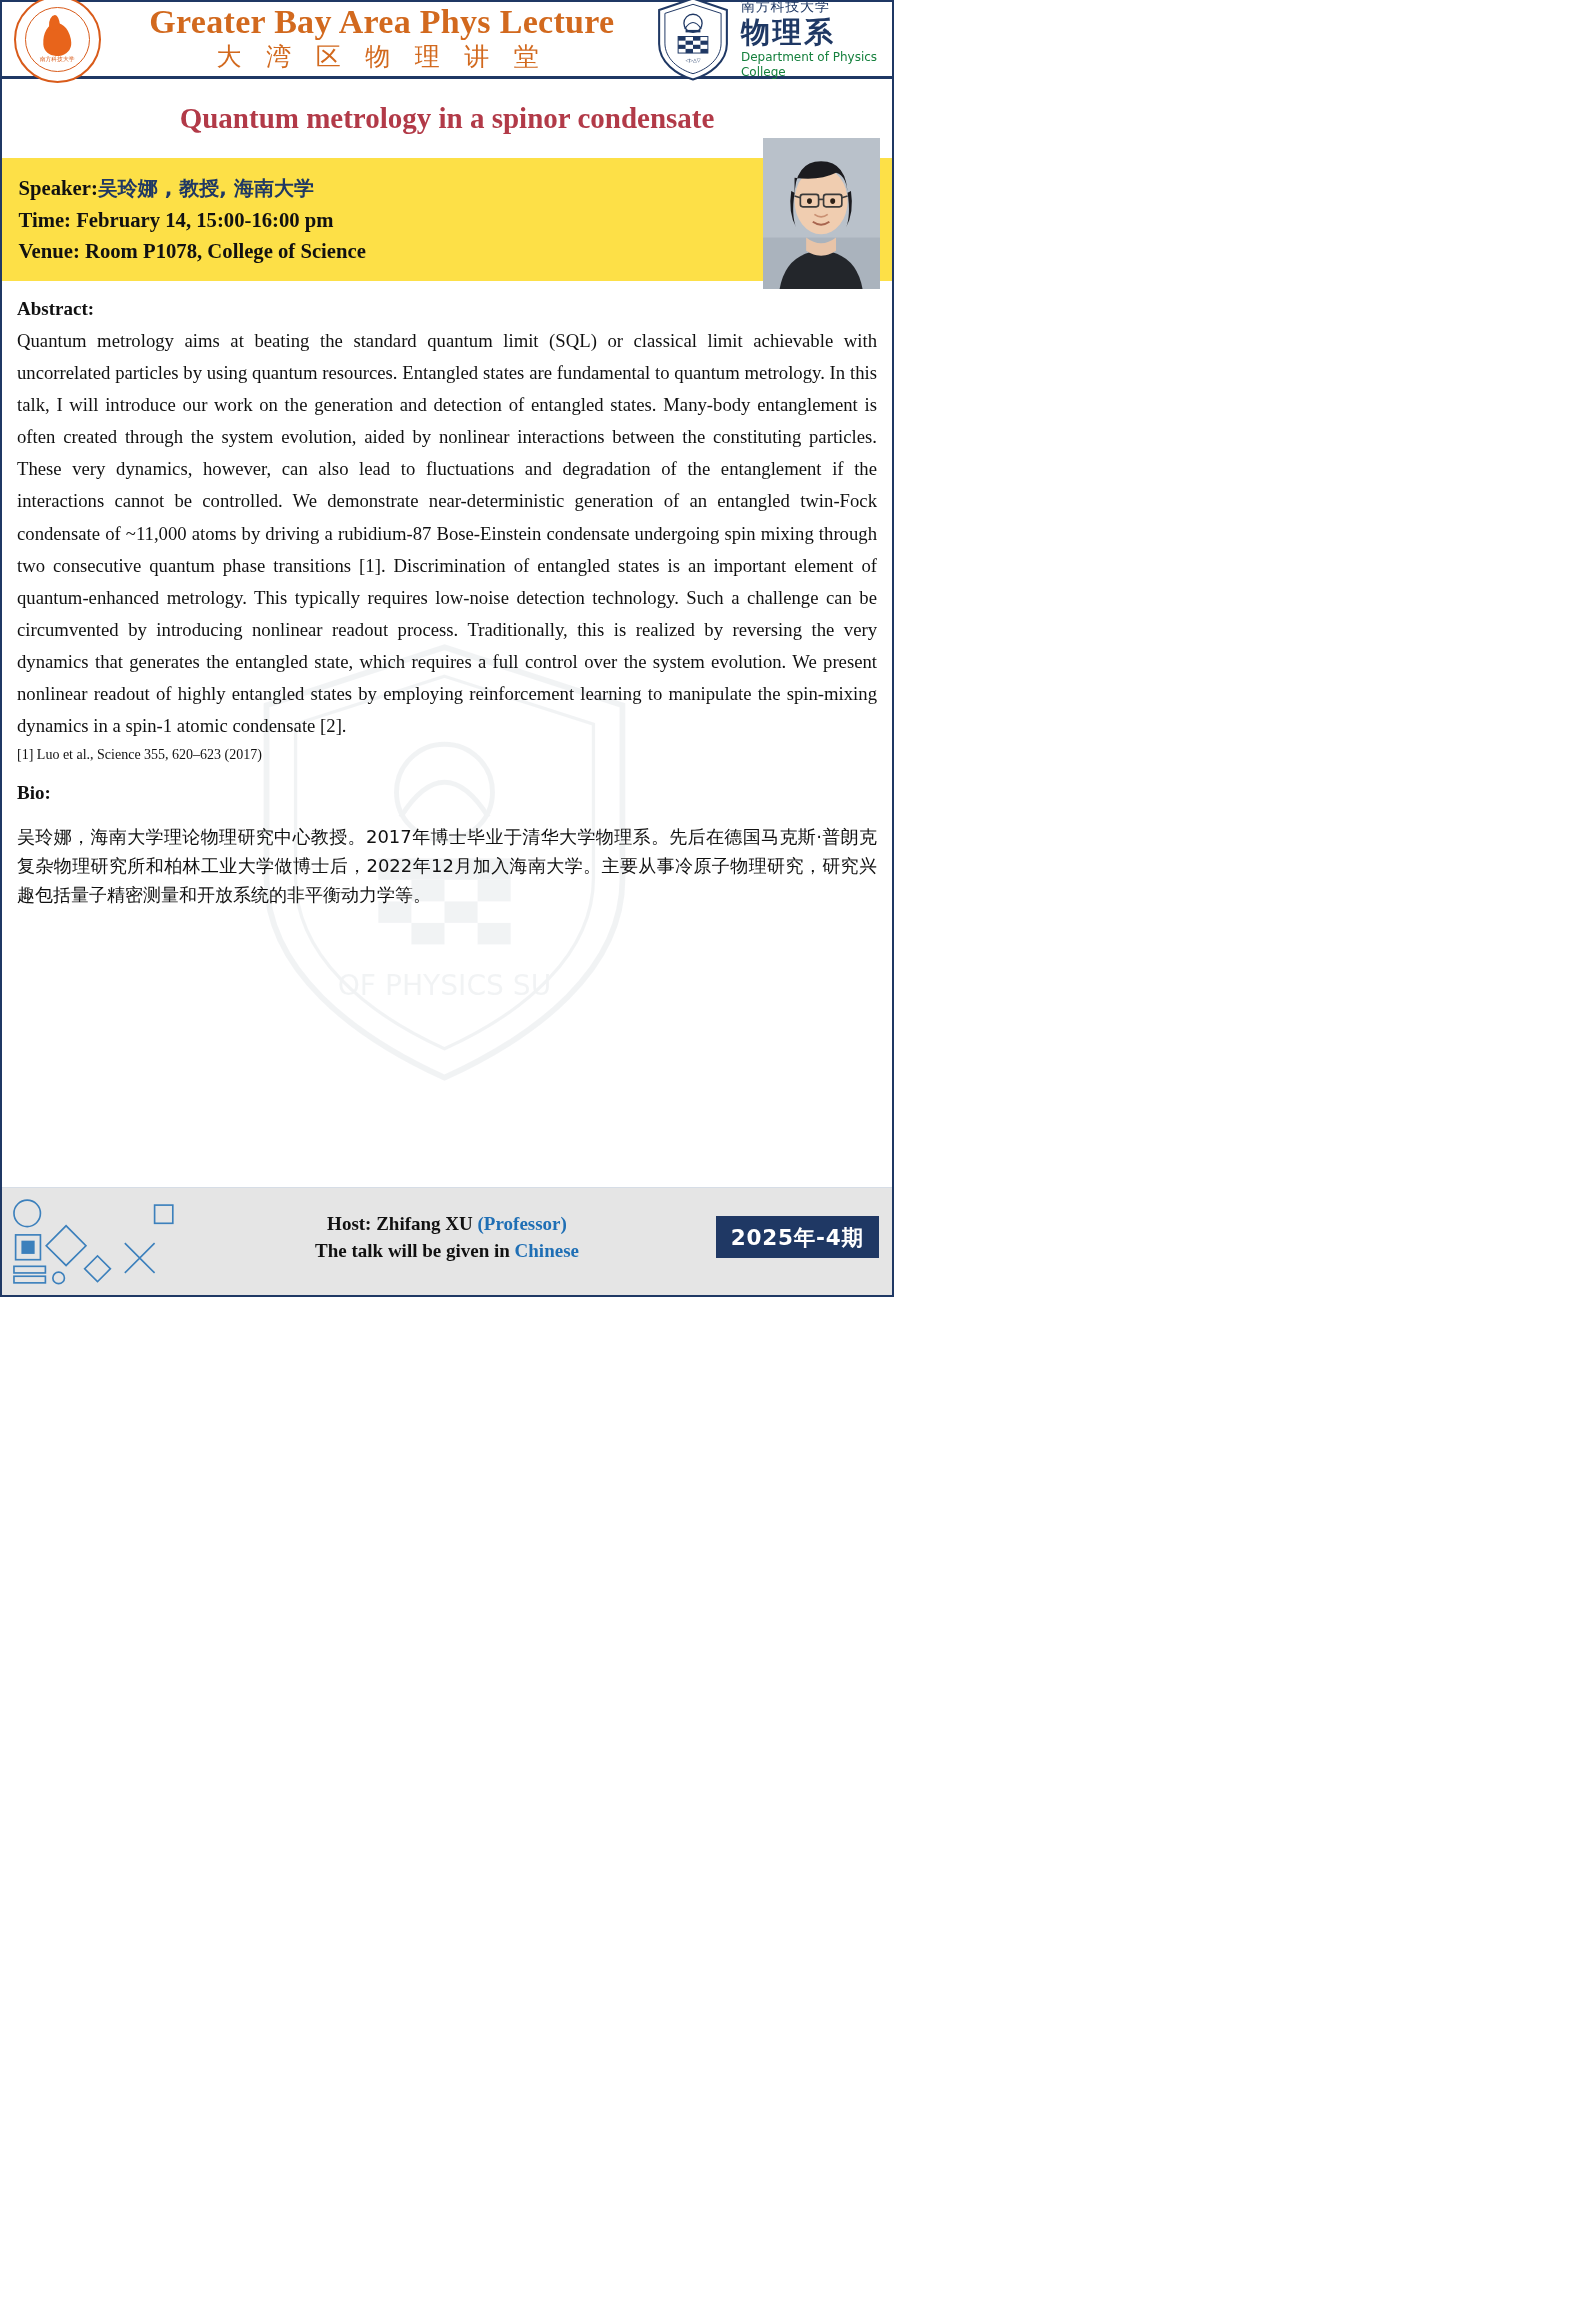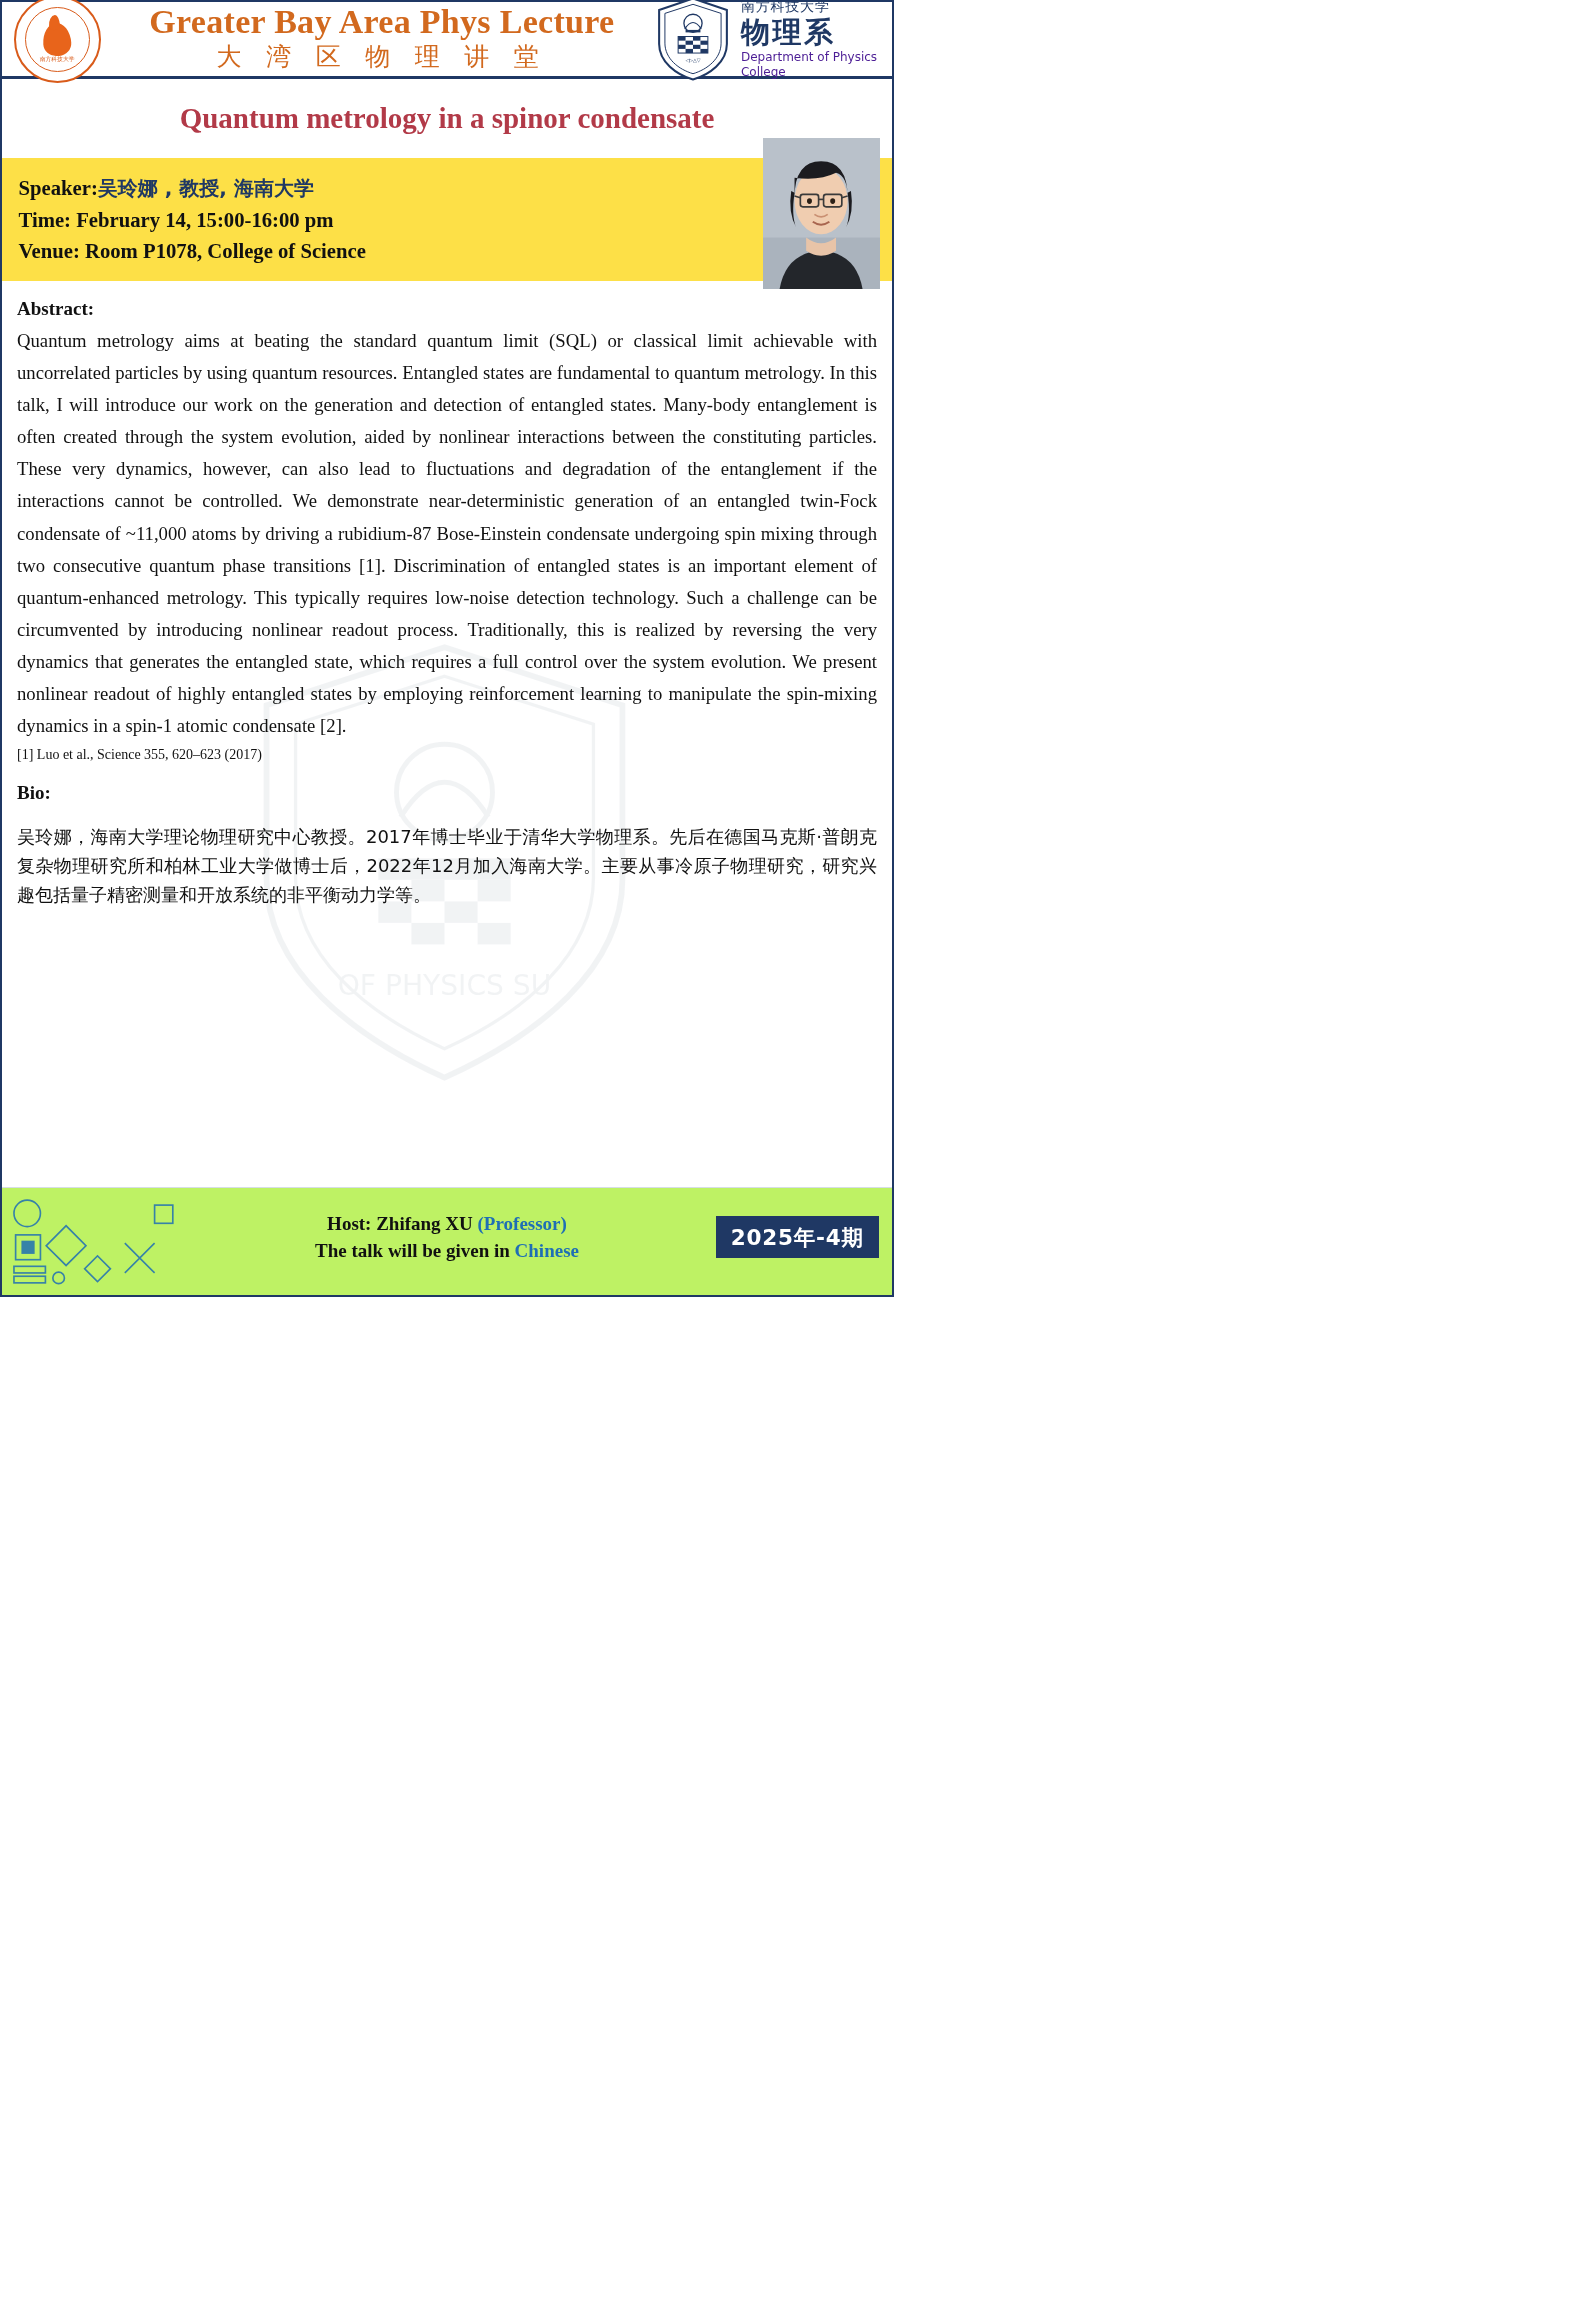--- a/index.html
+++ b/index.html
@@ -126,21 +126,21 @@
   }
   .dept-right .cn-big {
     font-size: 29px;
     color: #1f3864;
     font-weight: bold;
     letter-spacing: 2.5px;
     line-height: 1.15;
   }
   .dept-right .en1, .dept-right .en2 {
     font-size: 12px;
-    color: #4c1d95;
+    color: #15803d;
     line-height: 1.25;
   }
 
   
   .talk-title {
     text-align: center;
     font-size: 29px;
     font-weight: bold;
     color: #b23a48;
     padding: 21.5px 25px 16.5px;
@@ -224,21 +224,21 @@
     pointer-events: none;
   }
 
   
   .footer {
     position: absolute;
     left: 0;
     bottom: 0;
     width: 100%;
     height: 108px;
-    background: #bef264;
+    background: #e5e5e5;
     border-top: 0.8px solid #d6dde6;
     box-sizing: border-box;
   }
   .footer-deco {
     position: absolute;
     left: 6.6px;
     top: 6.6px;
     width: 182px;
     height: 93px;
     opacity: .85;

